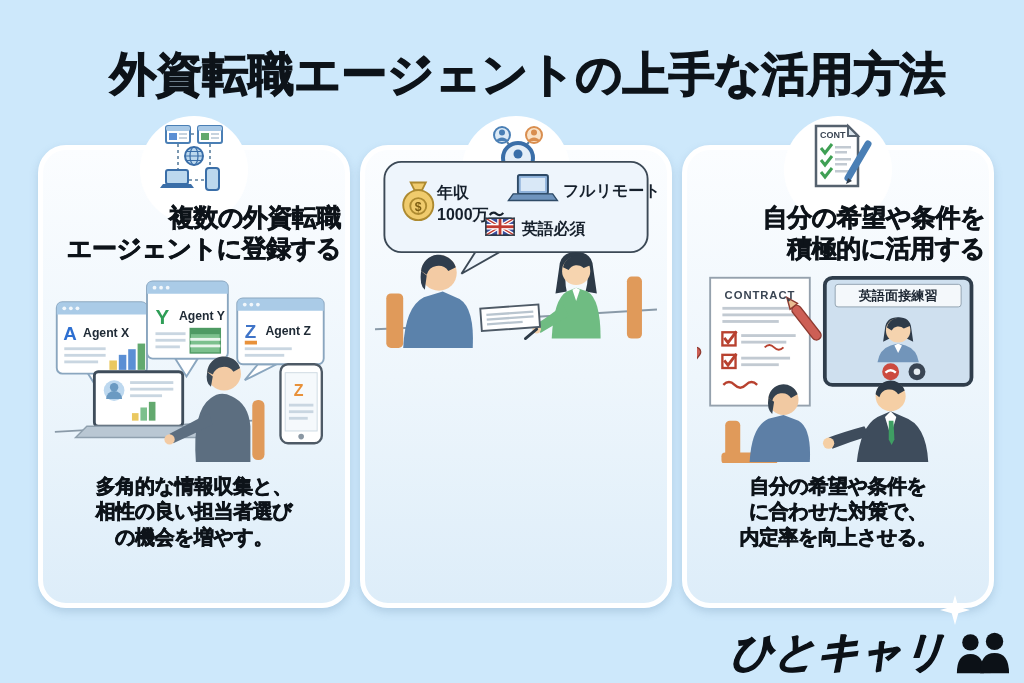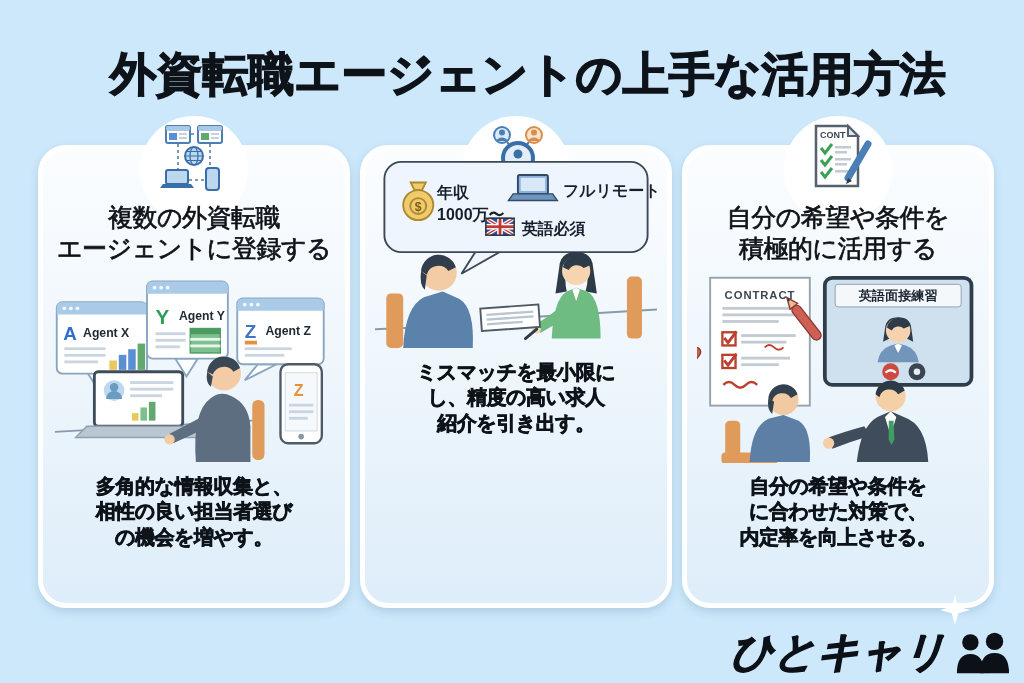--- a/index.html
+++ b/index.html
@@ -27,22 +27,22 @@
   }
   .bump{
     position:absolute; top:-34px; left:50%; transform:translateX(-50%);
     width:108px; height:108px; border-radius:50%; background:#ffffff;
   }
   .icon-wrap{
     position:absolute; top:-28px; left:50%; transform:translateX(-50%);
     width:72px; height:72px; display:flex; align-items:center; justify-content:center;
   }
   .card h2{
-    position:relative; margin:52px 4px 0; text-align:center;
-    font-size:25px; line-height:1.24; font-weight:400; white-space:pre-line;
+    position:relative; margin:52px 4px 0; text-align:right;
+    font-size:25px; line-height:1.24; font-weight:700; white-space:pre-line;
     color:#0d1319; -webkit-text-stroke:0.7px #0d1319; letter-spacing:-0.5px;
   }
   .illustration{
     position:relative; margin:8px 10px 0; height:192px;
     display:flex; align-items:center; justify-content:center;
   }
   .illustration svg{width:282px; height:190px; display:block;}
   .card .desc{
     position:relative; margin:10px 2px 0; text-align:center;
     font-size:20px; line-height:1.27; font-weight:900; white-space:pre-line;
@@ -286,23 +286,20 @@
             <path d="M-10 84 L-22 94" stroke="#2d3a47" stroke-width="3" stroke-linecap="round"></path>
             <g transform="translate(-70,62) rotate(-4)">
               <rect width="62" height="24" fill="#fff" stroke="#4e5a66" stroke-width="2"></rect>
               <rect x="6" y="6" width="50" height="2.5" fill="#b9c5cf"></rect>
                 <rect x="6" y="11" width="50" height="2.5" fill="#b9c5cf"></rect>
                 <rect x="6" y="16" width="38" height="2.5" fill="#b9c5cf"></rect>
             </g>
           </g>
         </svg>
       </div>
-      <p class="desc">ミスマッチを最小限に
-し、精度の高い求人
-紹介を引き出す。</p>
     </section>
 
     <section class="card">
       <div class="bump"></div>
       <div class="icon-wrap">
         <svg viewBox="0 0 72 72" width="72" height="72">
           <path d="M14 4 H46 L56 14 V64 H14 Z" fill="#fff" stroke="#55616e" stroke-width="2.5"></path>
           <path d="M46 4 L46 14 H56 Z" fill="#dce6ee" stroke="#55616e" stroke-width="2"></path>
           <text x="18" y="16" font-size="9" font-weight="bold" fill="#3a4553">CONT</text>
           <path d="M19 26 l4 5 l7 -9" stroke="#3fa054" stroke-width="3" fill="none"></path>

